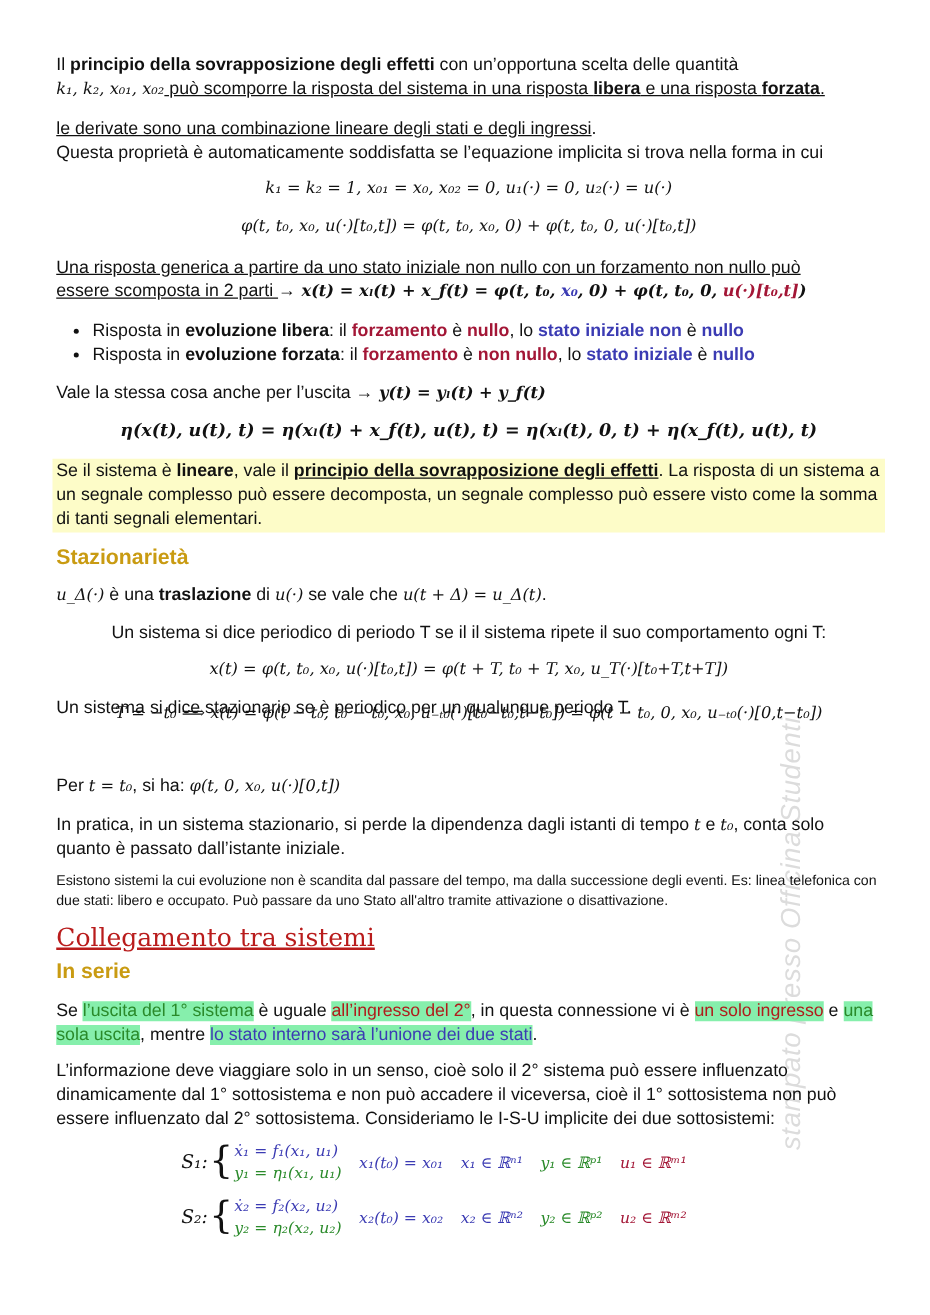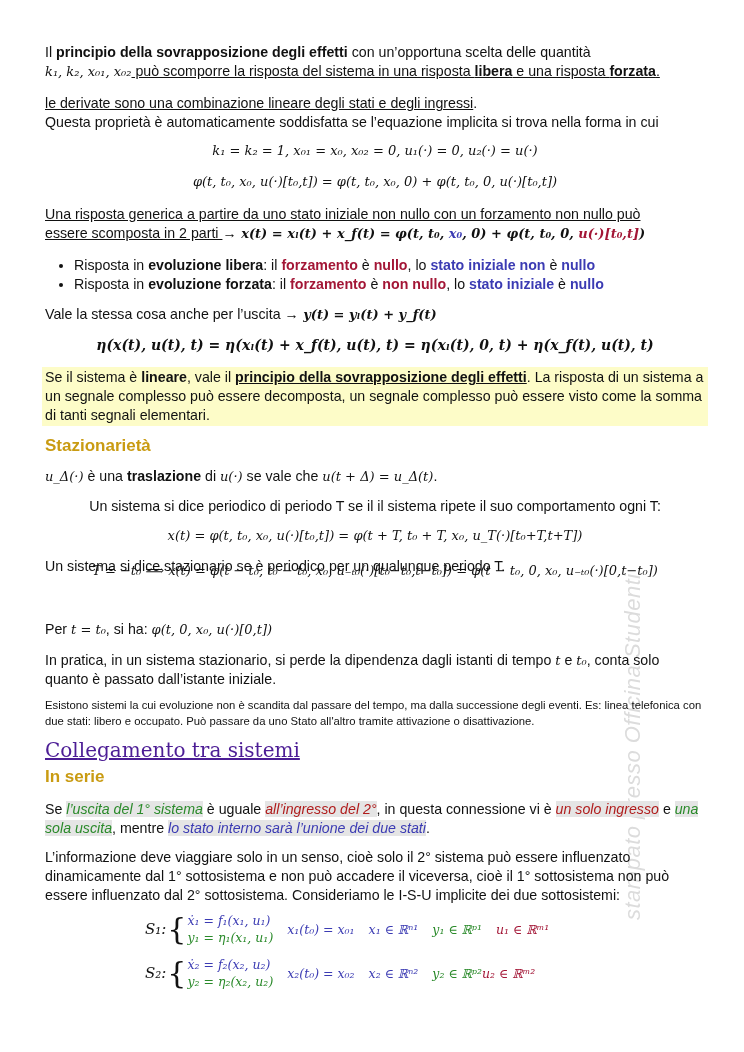--- a/index.html
+++ b/index.html
@@ -12,24 +12,24 @@
   b { font-weight: bold; }
   .math { font-family: "DejaVu Serif", serif; font-style: italic; font-size: 13px; }
   .mathb { font-family: "DejaVu Serif", serif; font-style: italic; font-weight: bold; font-size: 13px; }
   .eq { position: absolute; left: 0; width: 660px; text-align: center;
         font-family: "DejaVu Serif", serif; font-style: italic; font-size: 13px; }
   .eqb { font-weight: bold; font-size: 14px; }
   .red { color: #a31636; }
   .blue { color: #3b3bb3; }
   .green { color: #2a8a2a; }
   .darkred { color: #b01c1c; }
-  .hl { background: #e5e5e5; font-style: italic; }
+  .hl { background: #86efac; }
   .hlbox { background: #fdfcc8; }
   .h2 { color: #c99b12; font-weight: bold; font-size: 17px; }
-  .h1 { color: #4c1d95; font-family: "DejaVu Serif", serif; font-size: 20px; text-decoration: underline; }
+  .h1 { color: #b91c1c; font-family: "DejaVu Serif", serif; font-size: 20px; text-decoration: underline; }
   .small { font-size: 11.3px; line-height: 16px; }
   ul { margin: 0; padding-left: 44px; list-style: disc; }
   li { line-height: 19px; }
   .watermark { position: absolute; left: 620px; top: 920px; transform-origin: left top;
                transform: rotate(-90deg); font-size: 22px; font-style: italic; color: #dcdcdc;
                white-space: nowrap; letter-spacing: 0.5px; }
 </style>
 </head>
 <body>
 
@@ -129,17 +129,17 @@
     <div style="display:flex;align-items:center;font-family:'DejaVu Serif',serif;font-style:italic;font-size:12.5px;">
       <span style="font-size:15px;text-align:center;">S₂:</span>
       <span style="font-size:30px;font-style:normal;line-height:30px;margin:0 1px;">{</span>
       <span style="display:flex;flex-direction:column;line-height:17px;">
         <span class="blue">ẋ₂ = f₂(x₂, u₂)</span>
         <span class="green">y₂ = η₂(x₂, u₂)</span>
       </span>
       <span class="blue" style="margin-left:14px;">x₂(t₀) = x₀₂</span>
       <span class="blue" style="margin-left:14px;">x₂ ∈ ℝⁿ²</span>
       <span class="green" style="margin-left:14px;">y₂ ∈ ℝᵖ²</span>
-      <span class="red" style="">u₂ ∈ ℝᵐ²</span>
+      <span class="red" style="margin-left:14px;">u₂ ∈ ℝᵐ²</span>
     </div>
   </div>
 
 </div>
 
 </body></html>

